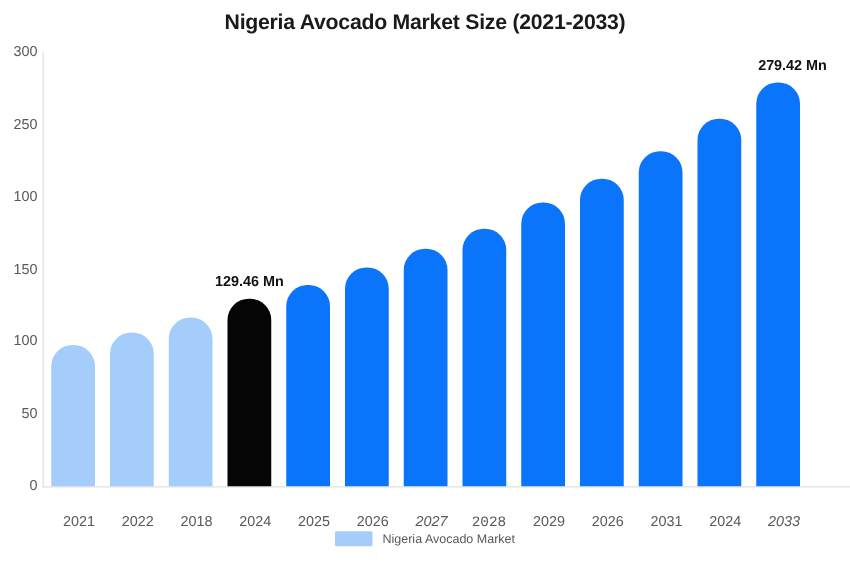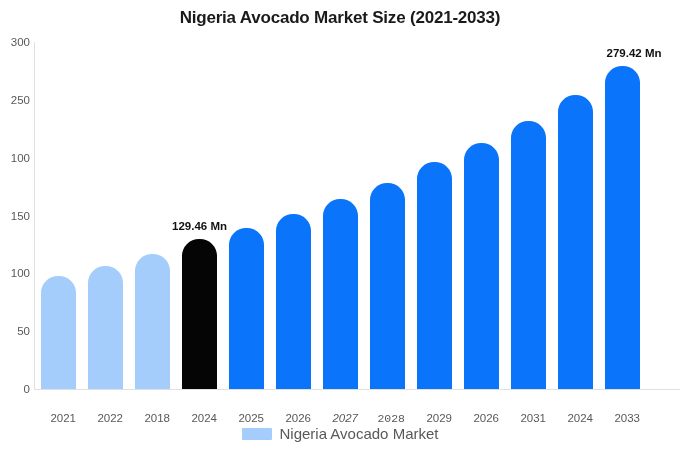--- a/index.html
+++ b/index.html
@@ -123,21 +123,21 @@
     justify-content: center;
     align-items: center;
     gap: 8px;
   }
   #legend-swatch {
     width: 30px;
     height: 12px;
     border-radius: 1px;
   }
   #legend-label {
-    font-size: 15px;
+    font-size: 10px;
     color: #595959;
     white-space: nowrap;
   }
 </style>
 </head>
 <body>
 
 <div id="chart-root">
 
   <div id="chart-title">Nigeria Avocado Market Size (2021-2033)</div>
@@ -207,16 +207,16 @@
     <div class="x-tick" style="left: 135px; width: 35px;">2018</div>
     <div class="x-tick" style="left: 182px; width: 35px;">2024</div>
     <div class="x-tick" style="left: 229px; width: 35px;">2025</div>
     <div class="x-tick" style="left: 276px; width: 35px;">2026</div>
     <div class="x-tick" style="left: 323px; width: 35px; font-style: italic;">2027</div>
     <div class="x-tick" style="left: 370px; width: 35px; font-family: Liberation Mono, monospace;">2028</div>
     <div class="x-tick" style="left: 417px; width: 35px;">2029</div>
     <div class="x-tick" style="left: 464px; width: 35px;">2026</div>
     <div class="x-tick" style="left: 511px; width: 35px;">2031</div>
     <div class="x-tick" style="left: 558px; width: 35px;">2024</div>
-    <div class="x-tick" style="left: 605px; width: 35px;">2033</div>
+    <div class="x-tick" style="left: 605px; width: 35px; font-style: italic;">2033</div>
     <div class="data-label" style="top: 220.258px; left: 199.5px; transform: translateX(-50%);">129.46 Mn</div>
     <div class="data-label" style="top: 46.8042px; left: 634px; transform: translateX(-50%);">279.42 Mn</div>
   </div>
 
 </body></html>

